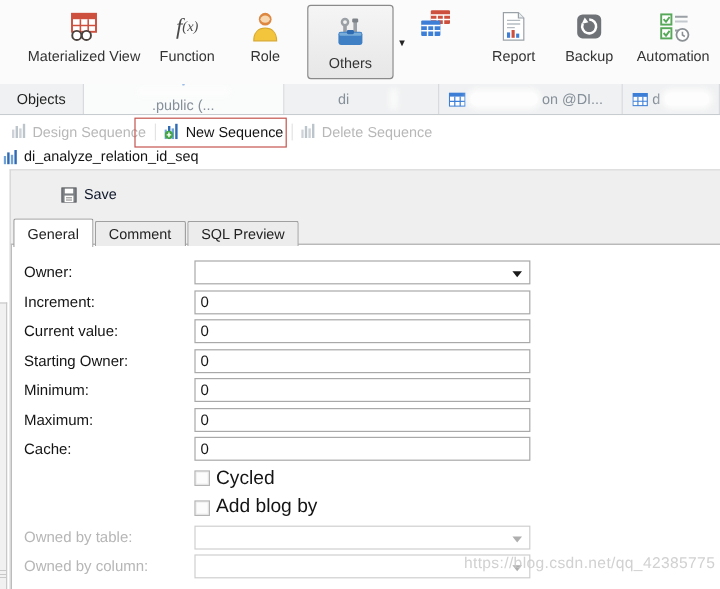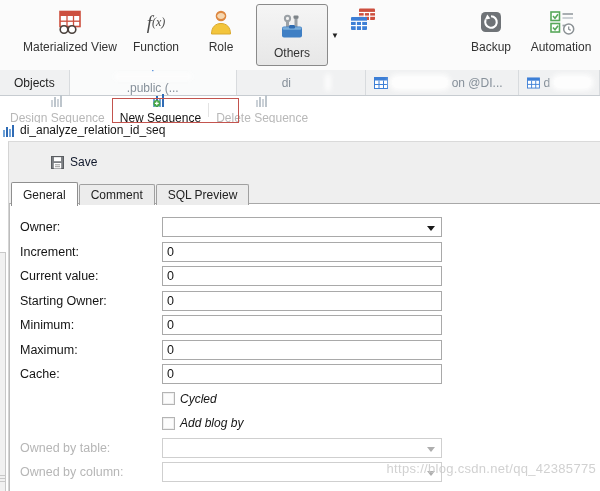--- a/index.html
+++ b/index.html
@@ -25,21 +25,21 @@
   .doc-tab{display:flex;align-items:center;gap:4px;padding:0 8px;border-right:1px solid #d8dbde;
       color:#86909a;white-space:nowrap;overflow:hidden;}
   .doc-tab.first{color:#1f1f1f;padding:0 14px;}
   .doc-tab.active{background:#fafbfb;}
   .blur-blob{display:inline-block;height:11px;border-radius:6px;background:#fdfdfd;
       box-shadow:0 0 5px 3px rgba(253,253,253,.96);}
 
   
   .seqbar{position:absolute;left:0;top:96px;right:0;height:27px;background:#ffffff;
       display:flex;align-items:center;padding-left:6px;}
-  .seq-item{display:flex;align-items:center;gap:4px;padding:0 4px;white-space:nowrap;flex-direction:column;}
+  .seq-item{display:flex;align-items:flex-start;gap:4px;padding:0 4px;white-space:nowrap;}
   .seq-item.disabled{color:#b8b8b8;}
   .seq-item.enabled{color:#141414;}
   .seq-sep{width:1px;height:14px;background:#e3e3e3;margin:0 3px;}
   .annotation-box{position:absolute;left:112px;top:98px;width:125px;height:23px;
       border:1px solid #c3544e;pointer-events:none;z-index:4;}
 
   
   .objlist{position:absolute;left:0;top:123px;right:0;height:18px;background:#fff;overflow:hidden;}
   .obj-row{display:flex;align-items:flex-end;gap:4px;padding-left:3px;color:#141414;}
 
@@ -69,21 +69,21 @@
   .ftext{width:280px;height:20px;box-sizing:border-box;border:1px solid #a9a9a9;background:#fff;
       font:12.5px "Liberation Sans","DejaVu Sans",sans-serif;padding:0 4px;color:#141414;outline:none;}
   .fcombo{position:relative;width:280px;height:20px;box-sizing:border-box;border:1px solid #a9a9a9;background:#fff;}
   .fcombo .caret{position:absolute;right:6px;top:8px;width:0;height:0;
       border-left:4px solid transparent;border-right:4px solid transparent;border-top:5px solid #1a1a1a;}
   .frow.disabled .fcombo{border-color:#cfcfcf;}
   .frow.disabled .caret{border-top-color:#aeaeae;}
   .cbrow{margin-left:142px;display:flex;align-items:center;gap:5px;}
   .cbox{width:13px;height:13px;box-sizing:border-box;border:1px solid #b4b4b4;background:#fcfcfc;
       box-shadow:inset 0 0 0 1px #eee;}
-  .cblabel{color:#141414;font-size:12px;font-style:italic;}
+  .cblabel{color:#141414;font-size:16px;}
 
   .watermark{position:absolute;right:4px;top:461px;color:#c9c9c9;opacity:.85;font-size:13px;z-index:6;
       letter-spacing:.3px;}
 </style>
 </head>
 <body>
 
 <div id="app">
 
   <div class="toolbar">
@@ -148,20 +148,35 @@
           <rect x="3" y="11" width="16" height="13" rx="1" fill="#3d7fd6"></rect>
           <line x1="3" y1="15.3" x2="19" y2="15.3" stroke="#fff" stroke-width="1.2"></line>
           <line x1="8.3" y1="15.3" x2="8.3" y2="24" stroke="#fff" stroke-width="1.2"></line>
           <line x1="13.6" y1="15.3" x2="13.6" y2="24" stroke="#fff" stroke-width="1.2"></line>
           <line x1="3" y1="19.6" x2="19" y2="19.6" stroke="#fff" stroke-width="1.2"></line>
         </svg>
       </span>
       <span class="tb-label">Query</span>
     </div>
 
+    <div class="tb-item" style="left:400px;width:56px;">
+      <span class="tb-icon">
+        <svg width="26" height="28" viewBox="0 0 26 28">
+          <path d="M4.5 2.5 h12.5 l4.5 4.5 v18.5 h-17 z" fill="#fff" stroke="#9aa2a8"></path>
+          <path d="M17 2.5 v4.5 h4.5" fill="#e8ecef" stroke="#9aa2a8"></path>
+          <line x1="7.5" y1="9" x2="18.5" y2="9" stroke="#b4bcc2" stroke-width="1.2"></line>
+          <line x1="7.5" y1="12" x2="18.5" y2="12" stroke="#b4bcc2" stroke-width="1.2"></line>
+          <line x1="7.5" y1="15" x2="14" y2="15" stroke="#b4bcc2" stroke-width="1.2"></line>
+          <rect x="7.5" y="19" width="2.6" height="4.5" fill="#3d7fd6"></rect>
+          <rect x="11.3" y="17" width="2.6" height="6.5" fill="#cd4f3e"></rect>
+          <rect x="15.1" y="20" width="2.6" height="3.5" fill="#3d7fd6"></rect>
+        </svg>
+      </span>
+      <span class="tb-label">Report</span>
+    </div>
 
     <div class="tb-item" style="left:464px;width:54px;">
       <span class="tb-icon">
         <svg width="26" height="26" viewBox="0 0 26 26">
           <rect x="3" y="3" width="20" height="20" rx="4.5" fill="#6f7377"></rect>
           <path d="M13 7.2 a5.8 5.8 0 1 1 -5.4 3.6" stroke="#fff" stroke-width="2.1" fill="none"></path>
           <path d="M9.3 5.6 l-2.6 5.4 5.6-1.4 z" fill="#fff"></path>
         </svg>
       </span>
       <span class="tb-label">Backup</span>

